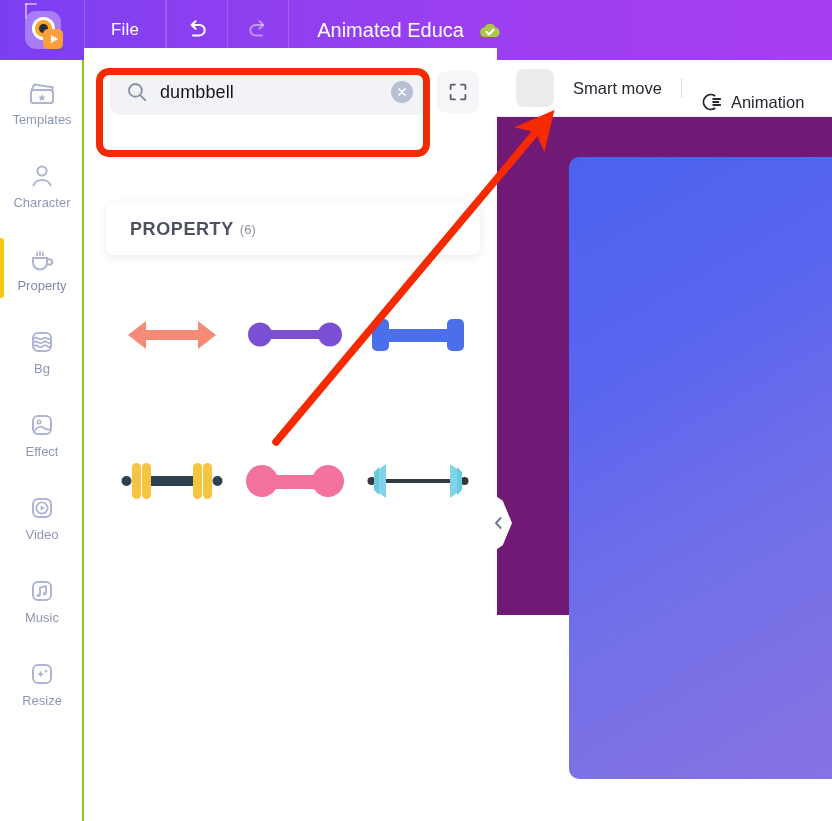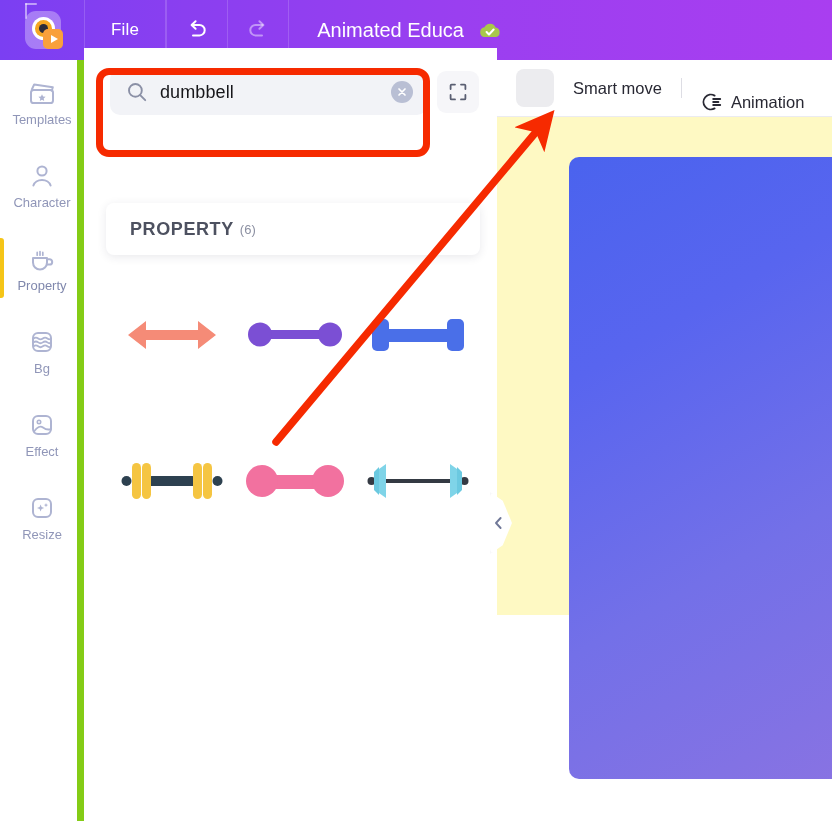--- a/index.html
+++ b/index.html
@@ -94,21 +94,21 @@
   #doc-title {
     color:#ffffff; font-size:20px; white-space:nowrap;
     max-width:148px; overflow:hidden;
   }
   .cloud-badge { width:26px; height:20px; flex:none; }
 
   
   #rail {
     position:absolute; left:0; top:60px; width:84px; height:761px;
     background:#ffffff;
-    border-right:7px solid #84cc16;
+    border-right:2px solid #84cc16;
   }
   .rail-item {
     position:relative;
     height:83px; width:84px;
     display:flex; flex-direction:column; align-items:center; justify-content:center;
     gap:5px; cursor:pointer;
   }
   .rail-item .rl {
     font-size:13px; color:#9096b8; line-height:1;
   }
@@ -174,21 +174,21 @@
   }
   .result-cell {
     height:110px;
     display:flex; align-items:center; justify-content:center;
     cursor:pointer;
   }
 
   
   #stage {
     position:absolute; left:497px; top:60px; width:335px; height:555px;
-    background:#fef9c3;
+    background:#701a75;
   }
   #stage-toolbar {
     position:absolute; left:0; top:0; width:335px; height:57px;
     background:#ffffff;
     border-bottom:1px solid #ebebf0;
     display:flex; align-items:center;
     padding-left:19px; gap:19px;
   }
   #tool-swatch {
     width:38px; height:38px; border-radius:8px;
@@ -327,21 +327,38 @@
 
     <div class="rail-item">
       <svg class="rail-icon" viewBox="0 0 30 30">
         <rect x="6" y="6" width="18" height="18" rx="5" fill="none" stroke="#aeb4d2" stroke-width="2"></rect>
         <circle cx="12" cy="12" r="1.7" fill="none" stroke="#aeb4d2" stroke-width="1.6"></circle>
         <path d="M7 21.5 q5-7 9-4 t7.8 1.6" fill="none" stroke="#aeb4d2" stroke-width="1.9" stroke-linecap="round"></path>
       </svg>
       <span class="rl">Effect</span>
     </div>
 
-
+    <div class="rail-item">
+      <svg class="rail-icon" viewBox="0 0 30 30">
+        <rect x="6" y="6" width="18" height="18" rx="5" fill="none" stroke="#aeb4d2" stroke-width="2"></rect>
+        <circle cx="15" cy="15" r="5.6" fill="none" stroke="#aeb4d2" stroke-width="1.8"></circle>
+        <path d="M13.6 12.6 L17.8 15 L13.6 17.4 Z" fill="#aeb4d2"></path>
+      </svg>
+      <span class="rl">Video</span>
+    </div>
+
+    <div class="rail-item">
+      <svg class="rail-icon" viewBox="0 0 30 30">
+        <rect x="6" y="6" width="18" height="18" rx="5" fill="none" stroke="#aeb4d2" stroke-width="2"></rect>
+        <path d="M13 19.4 V11.6 l6 -1.5 v7.6" fill="none" stroke="#aeb4d2" stroke-width="1.8" stroke-linejoin="round"></path>
+        <circle cx="11.6" cy="19.4" r="1.7" fill="#aeb4d2"></circle>
+        <circle cx="17.6" cy="17.7" r="1.7" fill="#aeb4d2"></circle>
+      </svg>
+      <span class="rl">Music</span>
+    </div>
 
     <div class="rail-item">
       <svg class="rail-icon" viewBox="0 0 30 30">
         <rect x="6" y="6" width="18" height="18" rx="5" fill="none" stroke="#aeb4d2" stroke-width="2"></rect>
         <path d="M13.6 11.4 l1 2.6 2.6 1 -2.6 1 -1 2.6 -1-2.6 -2.6-1 2.6-1 Z" fill="#aeb4d2"></path>
         <path d="M19 10 l.6 1.5 1.5 .6 -1.5 .6 -.6 1.5 -.6-1.5 -1.5-.6 1.5-.6 Z" fill="#aeb4d2"></path>
       </svg>
       <span class="rl">Resize</span>
     </div>
   </div>

